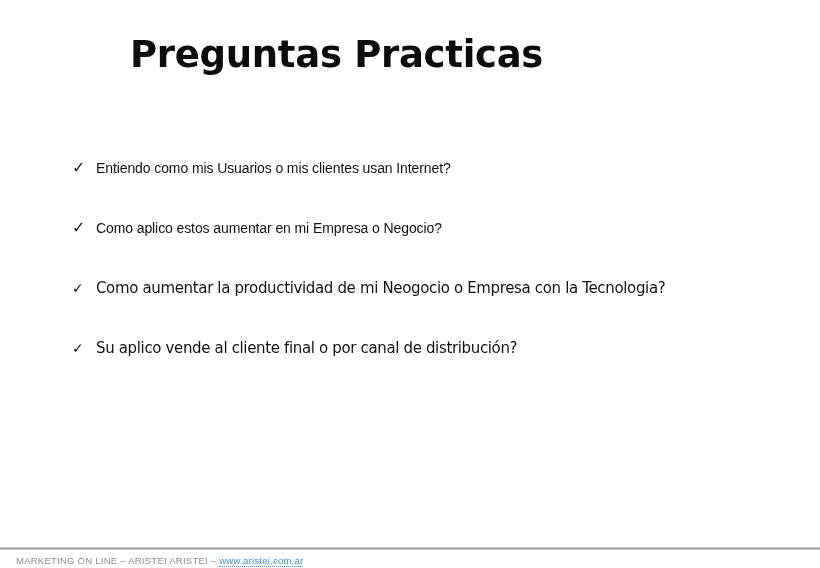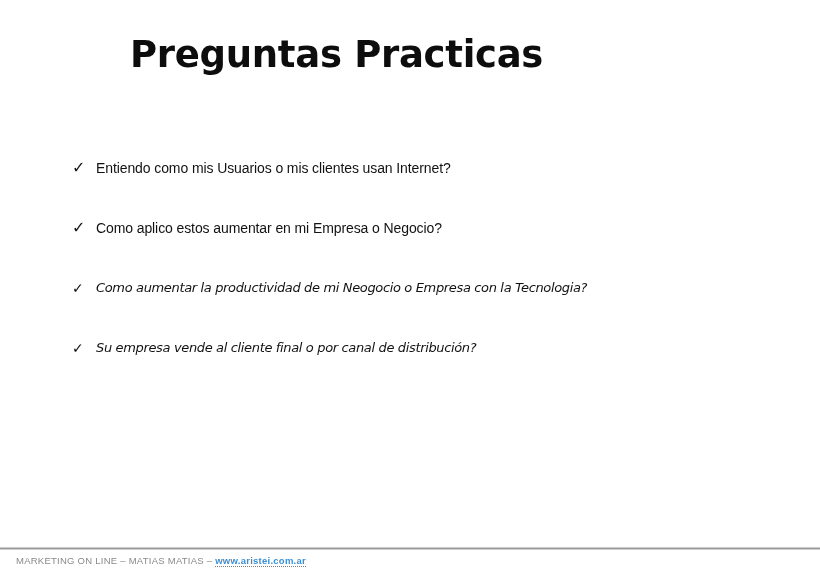--- a/index.html
+++ b/index.html
@@ -71,24 +71,23 @@
     font-weight: 400;
     letter-spacing: -0.1px;
   }
   .style-arial .bullet-mark {
     font-size: 16px;
     font-weight: bold;
   }
   
   .style-humanist .bullet-text {
     font-family: "DejaVu Sans", sans-serif;
-    font-size: 13px;
+    font-size: 15px;
     font-weight: 400;
     letter-spacing: -0.35px;
-    font-style: italic;
   }
   .style-humanist .bullet-mark {
     font-size: 14px;
     font-weight: normal;
   }
 
   
   .footer-rule {
     position: absolute;
     left: 0;
@@ -109,21 +108,21 @@
     color: #8a8a8a;
     letter-spacing: 0.25px;
     white-space: nowrap;
     line-height: 13px;
   }
   .footer-link {
     color: #3b8fd4;
     text-decoration: none;
     border-bottom: 1px dotted #3b8fd4;
     padding-bottom: 0px;
-    font-weight: bold;
+    font-weight: normal;
   }
 </style>
 </head>
 <body>
 
 <div class="slide">
 
   <h1 class="slide-title">Preguntas Practicas</h1>
 
   <div class="bullet-list">
@@ -138,24 +137,24 @@
       <span class="bullet-text">Como aplico estos aumentar en mi Empresa o Negocio?</span>
     </div>
 
     <div class="bullet-row style-humanist">
       <span class="bullet-mark">✓</span>
       <span class="bullet-text">Como aumentar la productividad de mi Neogocio o Empresa con la Tecnologia?</span>
     </div>
 
     <div class="bullet-row style-humanist">
       <span class="bullet-mark">✓</span>
-      <span class="bullet-text">Su empresa vende al cliente final o por canal de distribución?</span>
+      <span class="bullet-text">Su aplico vende al cliente final o por canal de distribución?</span>
     </div>
 
   </div>
 
   <div class="footer-rule"></div>
 
   <div class="footer">
-    <span>MARKETING ON LINE – MATIAS MATIAS – </span><a class="footer-link" href="#">www.aristei.com.ar</a>
+    <span>MARKETING ON LINE – ARISTEI ARISTEI – </span><a class="footer-link" href="#">www.aristei.com.ar</a>
   </div>
 
 </div>
 
 </body></html>

